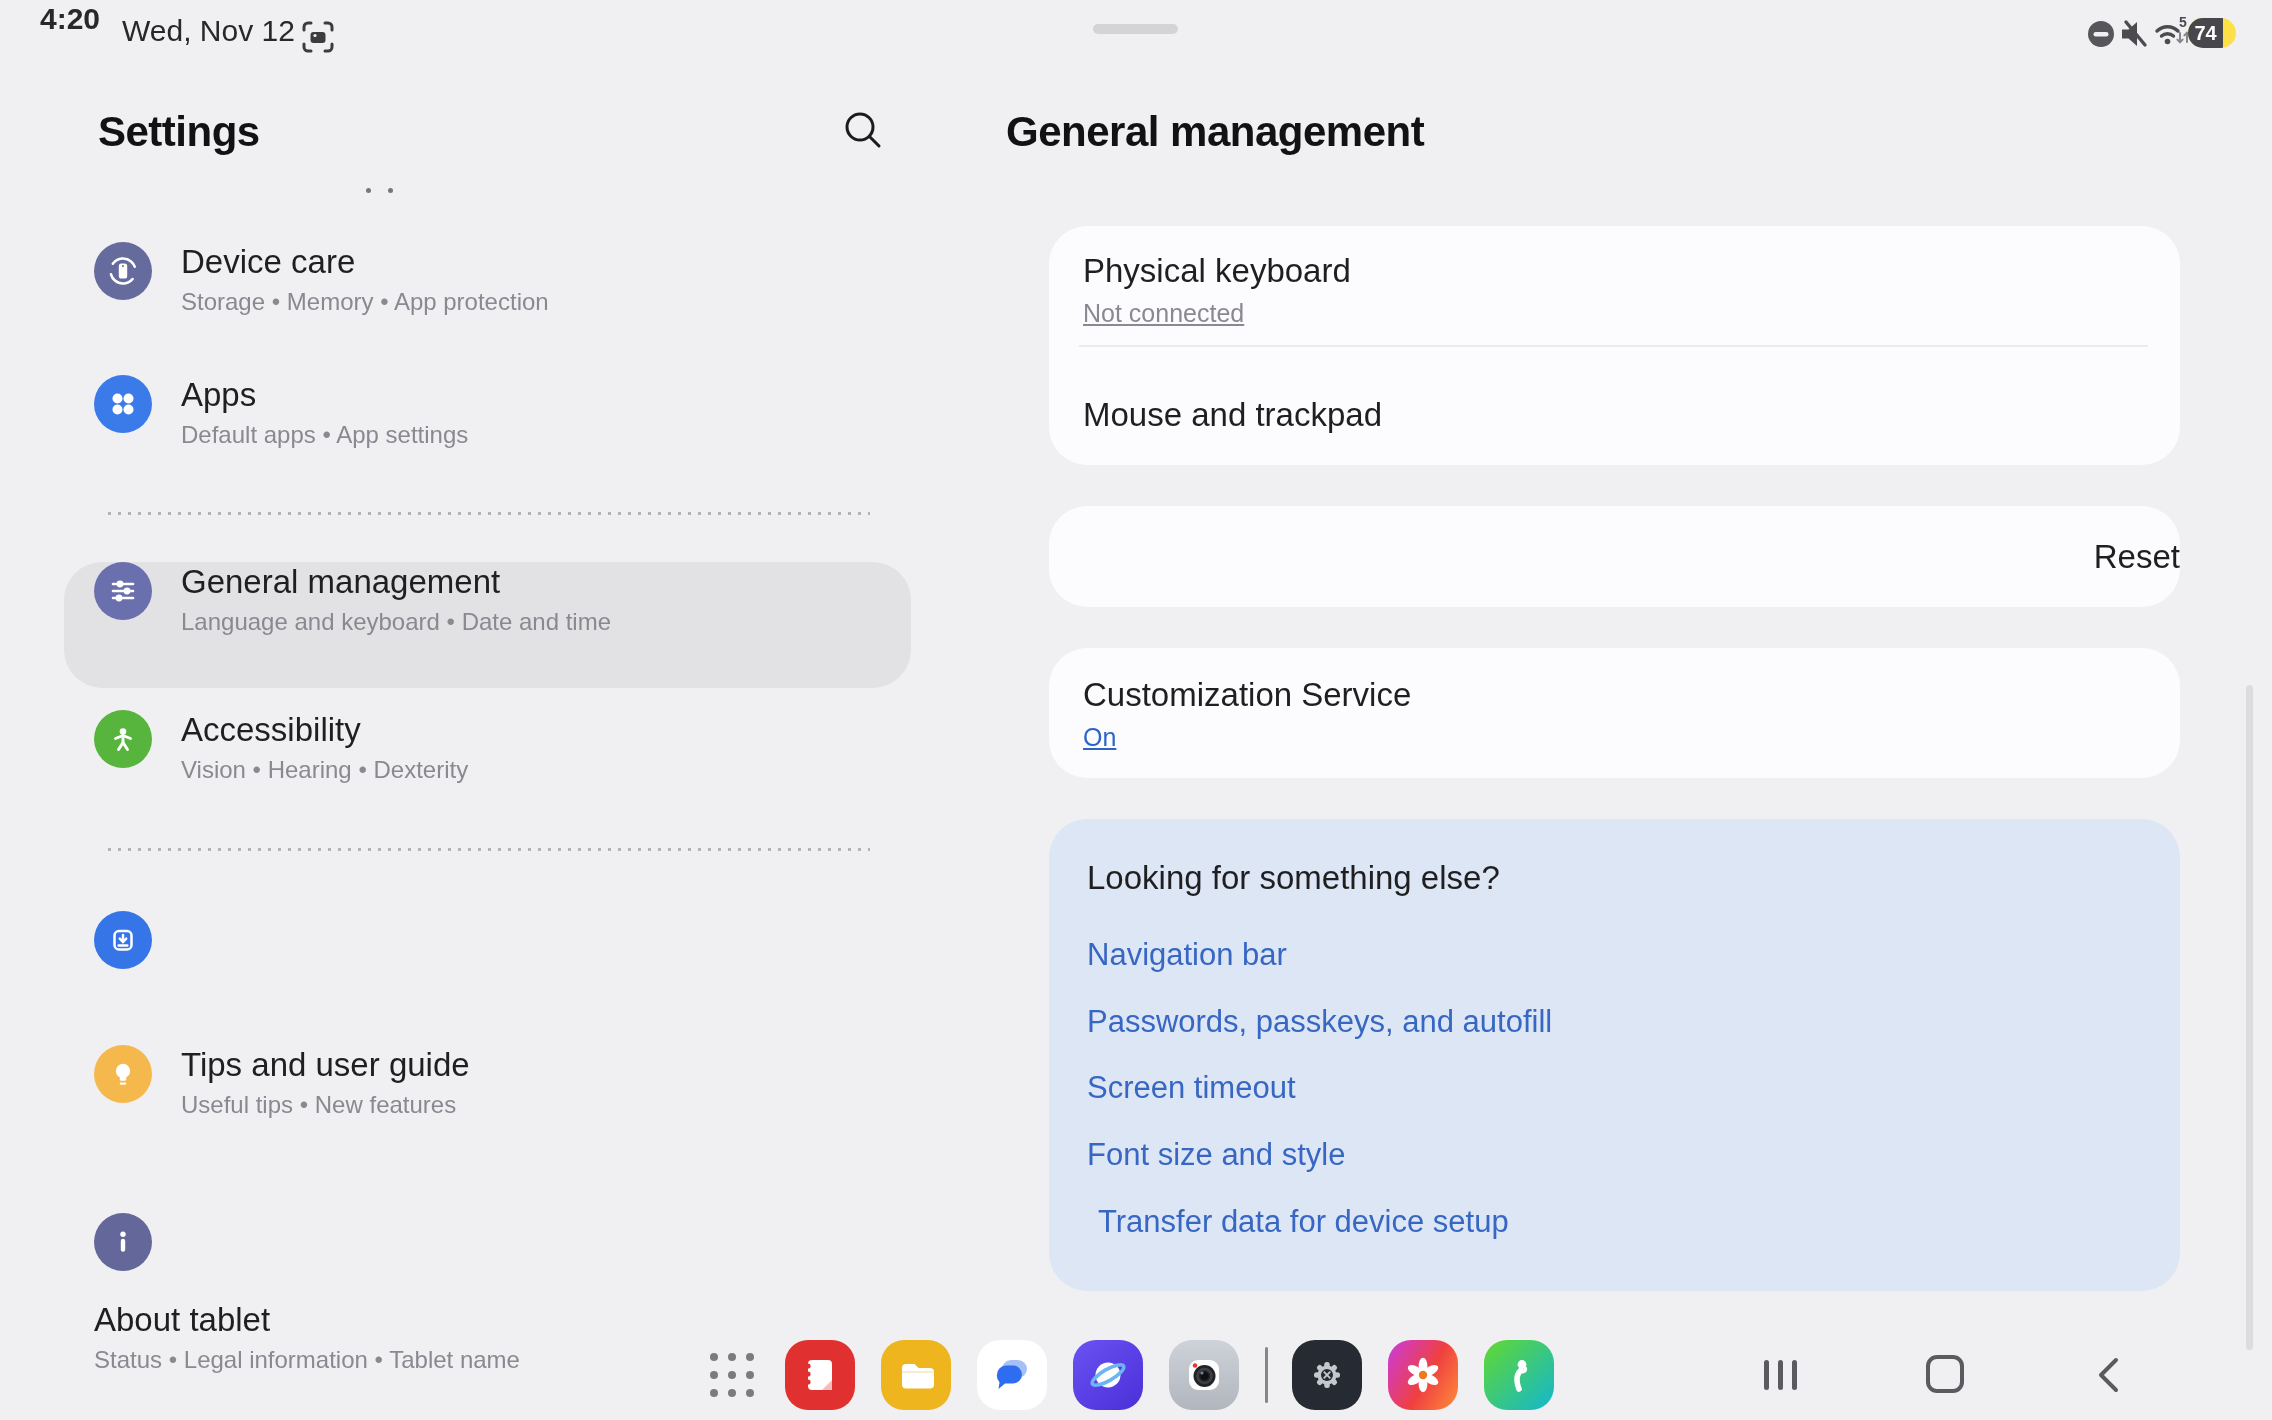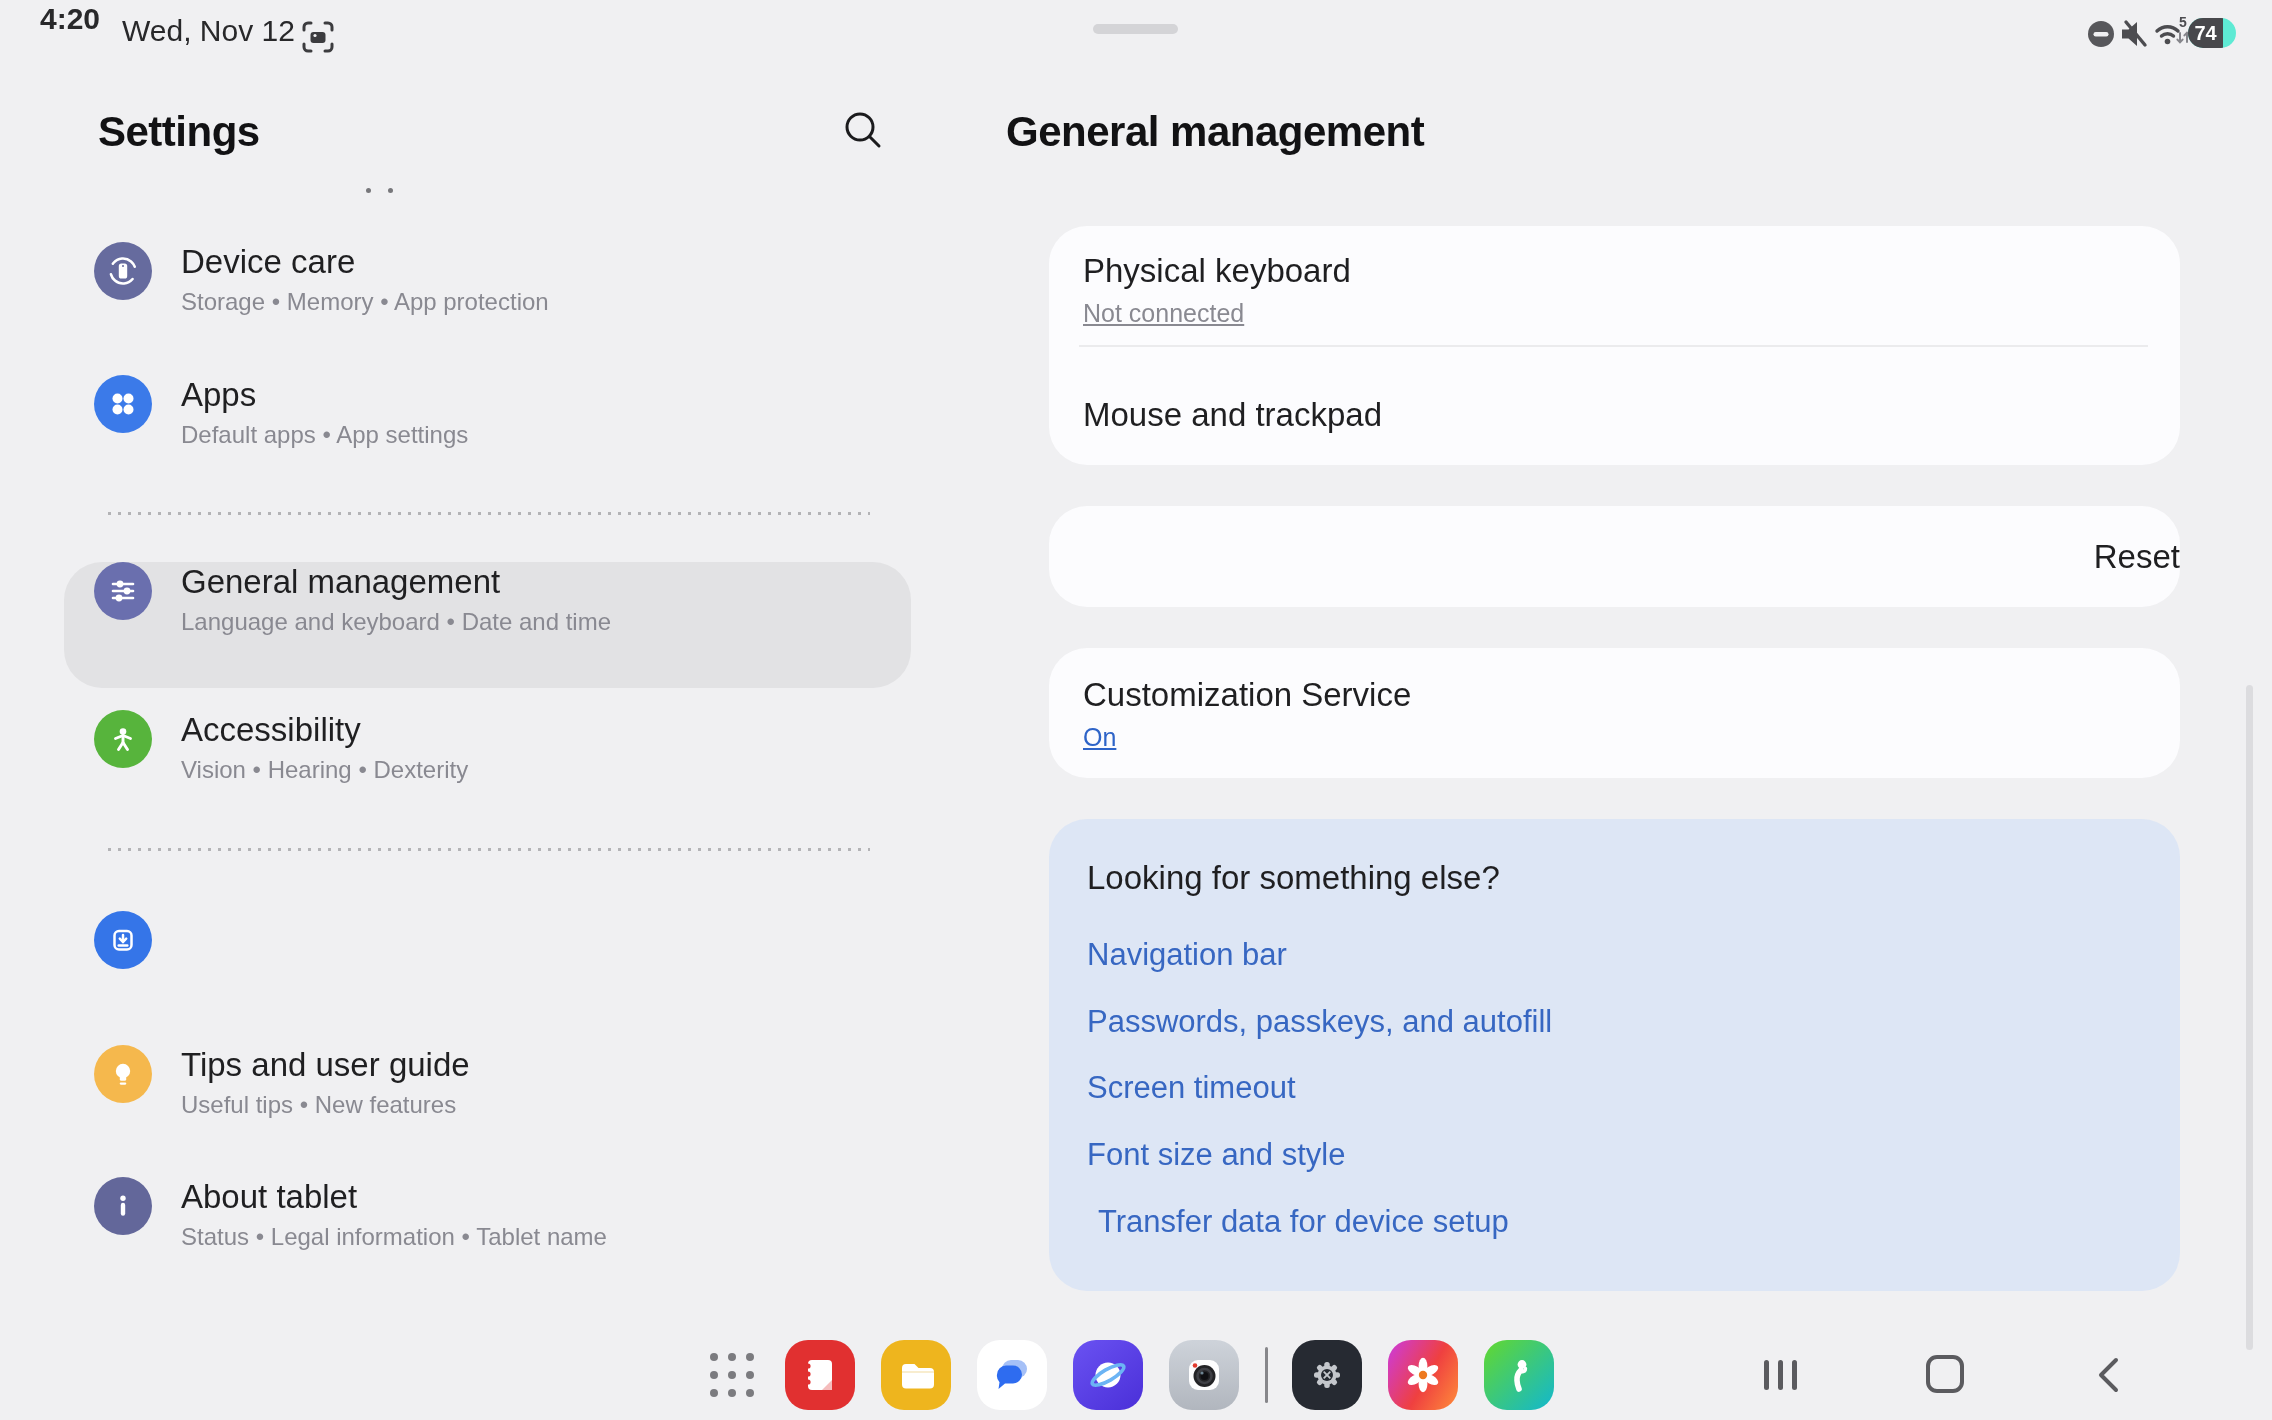--- a/index.html
+++ b/index.html
@@ -75,21 +75,21 @@
     </g>
     <circle cx="17.5" cy="27.5" r="2.8" fill="#4c4c50"></circle>
     <text x="29" y="13" font-size="14" font-weight="700" fill="#4c4c50" font-family="Liberation Sans, sans-serif">5</text>
     <g stroke="#85858b" stroke-width="2" fill="none" stroke-linecap="round">
       <path d="M30,19 v9 M27.4,25.6 L30,28.4 L32.6,25.6"></path>
       <path d="M37,28 v-9 M34.4,21.4 L37,18.6 L39.6,21.4"></path>
     </g>
   </svg>
 </div>
 
-<div class="abs" style="left:2188px;top:18px;width:48px;height:30px;border-radius:15px;background:#5eead4;overflow:hidden;">
+<div class="abs" style="left:2188px;top:18px;width:48px;height:30px;border-radius:15px;background:#fde047;overflow:hidden;">
   <div style="position:absolute;left:0;top:0;width:35px;height:30px;background:#48484c;
               display:flex;align-items:center;justify-content:center;">
     <span style="color:#fff;font-size:20px;font-weight:700;">74</span>
   </div>
 </div>
 
 <div class="abs hdr" style="left:98px;top:108px;">Settings</div>
 
 <div class="abs" style="left:839px;top:106px;">
   <svg width="48" height="48" viewBox="0 0 48 48" fill="none">
@@ -192,21 +192,21 @@
       <path d="M13.8,18 h6.4 v4.2 a1.6,1.6 0 0 1 -1.6,1.6 h-3.2 a1.6,1.6 0 0 1 -1.6,-1.6 z" fill="#fff"></path>
       <line x1="14.8" y1="26.6" x2="19.2" y2="26.6" stroke="#fff" stroke-width="2.2" stroke-linecap="round"></line>
     </svg>
   </div>
   <div>
     <div class="t">Tips and user guide</div>
     <div class="s">Useful tips • New features</div>
   </div>
 </div>
 
-<div class="row" style="top:1177px;">
+<div class="row" style="top:1213px;flex-direction:column;">
   <div class="cir" style="background:#63679a;">
     <svg width="34" height="34" viewBox="0 0 34 34" fill="#fff">
       <circle cx="17" cy="9.2" r="2.7"></circle>
       <rect x="14.8" y="13.8" width="4.4" height="13" rx="2.2"></rect>
     </svg>
   </div>
   <div>
     <div class="t">About tablet</div>
     <div class="s">Status • Legal information • Tablet name</div>
   </div>

